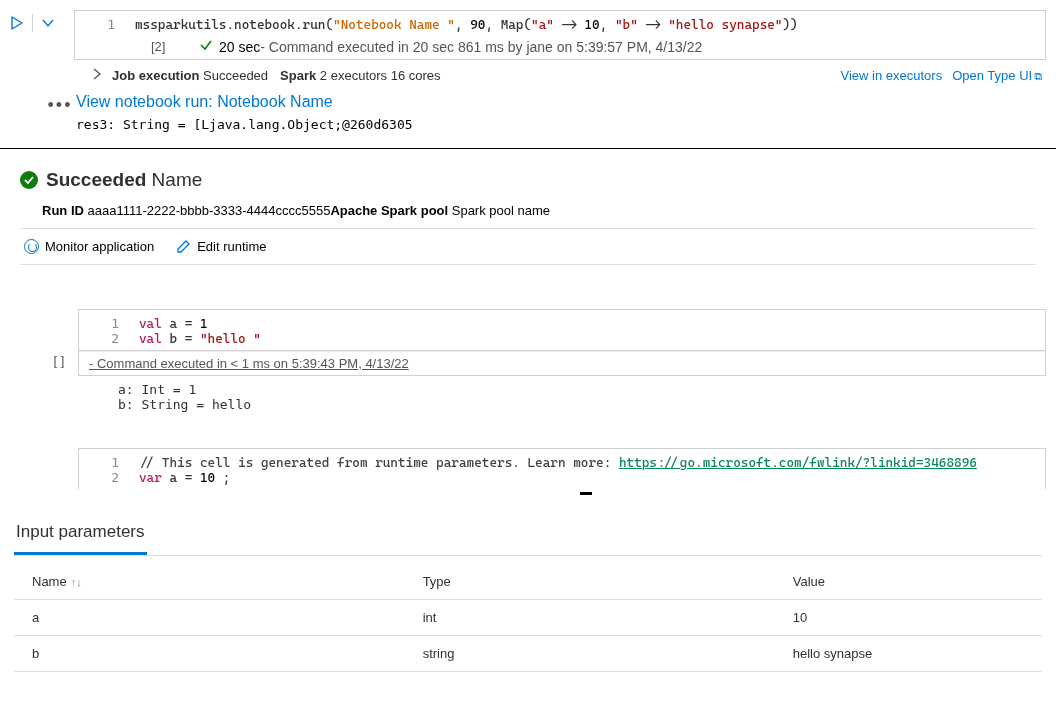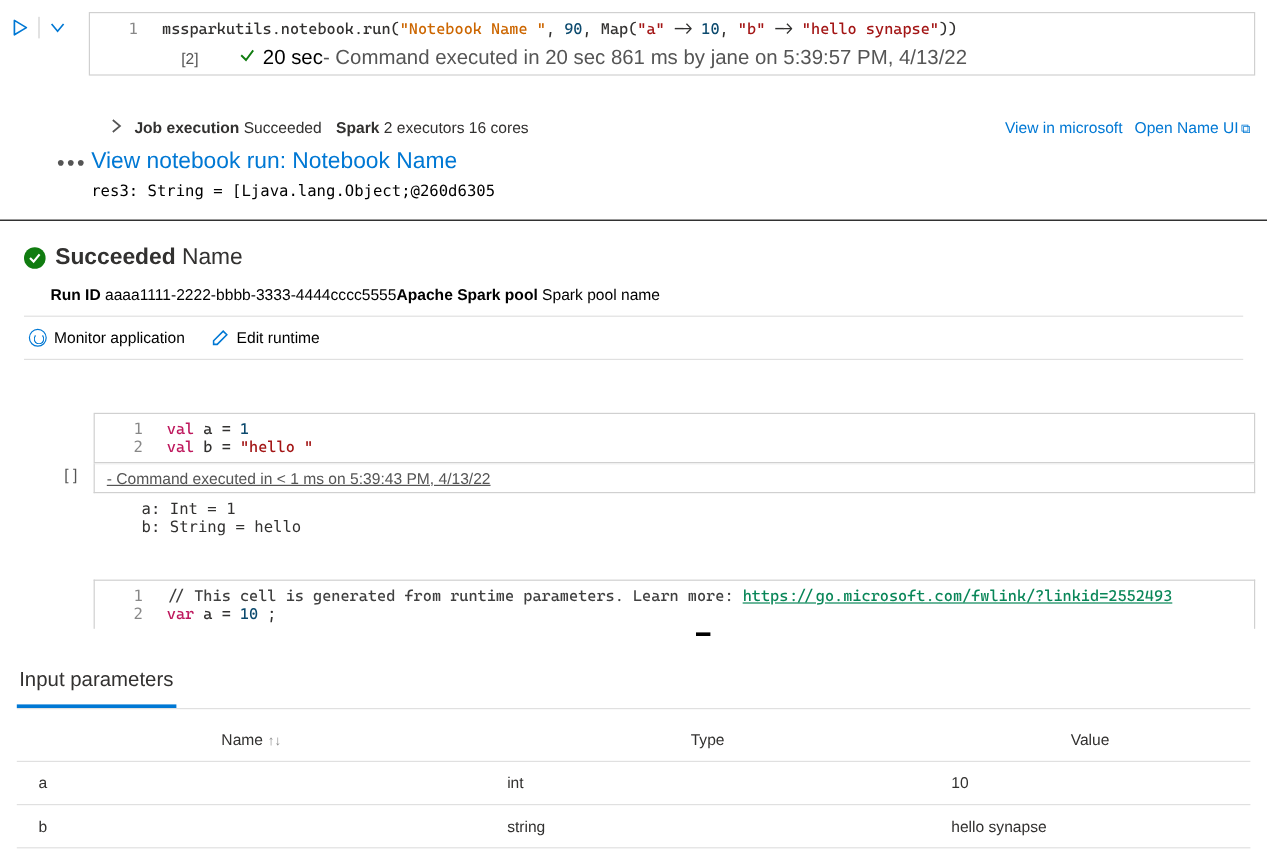--- a/index.html
+++ b/index.html
@@ -44,54 +44,54 @@
   }
   .lineno {
     color: #888;
     width: 30px;
     text-align: right;
     margin-right: 20px;
     font-family: "Consolas",Menlo,monospace;
     font-size: 13px;
   }
   .tok-str { color: #a31515; }
-  .tok-num { color: #0c4a6e; }
+  .tok-num { color: #000000; }
   .tok-kw  { color: #be185d; }
   .tok-strp{ color: #cc6600; }
   .tok-link{ color: #098658; text-decoration: underline; }
   .status-line {
     display: flex;
+    align-items: center;
     border-top: 1px solid #eee;
     padding: 4px 10px;
-    font-size: 17px;
+    font-size: 14px;
     color: #555;
   }
   .check-icon { color: #107c10; margin-right: 6px; }
   .exec-row2 {
     display: flex;
     align-items: center;
     margin-left: 76px;
   }
   .exec-counter { color:#555; font-size:13px; margin-right:14px; width:24px; }
   .job-row {
     display: flex;
     align-items: flex-start;
     padding: 8px 0 8px 92px;
     font-size: 13px;
-    margin-top: 28px;
   }
   .job-row .chev { color:#555; margin-right:10px; }
   .job-row .sp { margin-right: 12px; }
   .job-links { margin-left: auto; margin-right: 14px; display:flex; gap:10px; }
   .link { color: #0078d4; cursor: pointer; }
   .ext-icon { font-size:11px; margin-left:2px; }
   .output-section { padding: 2px 0 8px 44px; }
   .dots { color:#555; font-size:18px; letter-spacing:2px; padding-top:2px; float:left; width:32px; text-align:center; cursor:pointer; }
   .output-body { margin-left: 32px; }
-  .view-link { font-size: 19px; color:#0078d4; cursor:pointer; }
+  .view-link { font-size: 16px; color:#0078d4; cursor:pointer; }
   .out-text { margin-top: 6px; font-family:"Consolas",monospace; font-size:13px; color:#000; }
   hr.sep { border:none; border-top:1px solid #000; margin: 8px 0 16px 0; }
 
   .nb-header { padding: 0 20px 4px 20px; }
   .nb-title-row { display:flex; align-items:center; gap:8px; font-size:19px; padding:4px 0 8px 0;}
   .badge-ok {
     width:18px; height:18px; border-radius:50%; background:#107c10; color:#fff;
     display:inline-flex; align-items:center; justify-content:center; font-size:12px;
     flex-shrink:0;
   }
@@ -136,21 +136,21 @@
   .params-section { padding: 12px 14px 0 14px; }
   .tabs-row { border-bottom:1px solid #e0e0e0; }
   .tab {
     display:inline-block; padding:6px 2px 10px 2px; font-size:17px;
     border-bottom:3px solid #0078d4; font-weight:400;
   }
   table.params {
     width:100%; border-collapse:collapse; margin-top:8px; font-size:13px;
   }
   table.params th {
-    text-align:center; font-weight:400; padding:10px 18px; color:#323130;
+    text-align:left; font-weight:400; padding:10px 18px; color:#323130;
     border-bottom:1px solid #e0e0e0;
   }
   table.params td {
     padding:10px 18px; border-bottom:1px solid #e0e0e0;
   }
   .sort-arrows { color:#888; font-size:11px; margin-left:4px; }
 </style>
 </head>
 <body>
 
@@ -194,22 +194,22 @@
 
 <div class="job-row">
   <span class="chev">
     <svg width="10" height="12" viewBox="0 0 10 12">
         <path d="M2 1 L8 6 L2 11" fill="none" stroke="#555" stroke-width="1.4"></path>
       </svg>
   </span>
   <span class="sp"><b>Job execution</b><span> Succeeded</span></span>
   <span class="sp"><b>Spark</b><span> 2 executors 16 cores</span></span>
   <span class="job-links">
-    <span class="link">View in microsoft</span>
-    <span class="link"><span>Open Name UI</span><span class="ext-icon">⧉</span></span>
+    <span class="link">View in executors</span>
+    <span class="link"><span>Open Type UI</span><span class="ext-icon">⧉</span></span>
   </span>
 </div>
 
 <div class="output-section" style="overflow:hidden">
   <span class="dots">•••</span>
   <div class="output-body">
     <div class="view-link">View notebook run: Notebook Name</div>
     <div class="out-text">res3: String = [Ljava.lang.Object;@260d6305</div>
   </div>
 </div>
@@ -268,21 +268,21 @@
     </div>
   </div>
   <div class="mini-out">a: Int = 1
 b: String = hello</div>
 
   <div style="height:20px"></div>
 
   <div class="half-cell mono">
     <div class="code-line" style="padding:0">
       <span class="lineno">1</span>
-      <span><span style="color:#404040">// This cell is generated from runtime parameters. Learn more: </span><span class="tok-link">https://go.microsoft.com/fwlink/?linkid=2552493</span></span>
+      <span><span style="color:#404040">// This cell is generated from runtime parameters. Learn more: </span><span class="tok-link">https://go.microsoft.com/fwlink/?linkid=3468896</span></span>
     </div>
     <div class="code-line" style="padding:0">
       <span class="lineno">2</span>
       <span><span class="tok-kw">var</span><span> a = </span><span class="tok-num">10</span><span> ;</span></span>
     </div>
   </div>
   <div><span class="cursor-mark"></span></div>
 </div>
 
 <div class="params-section">

